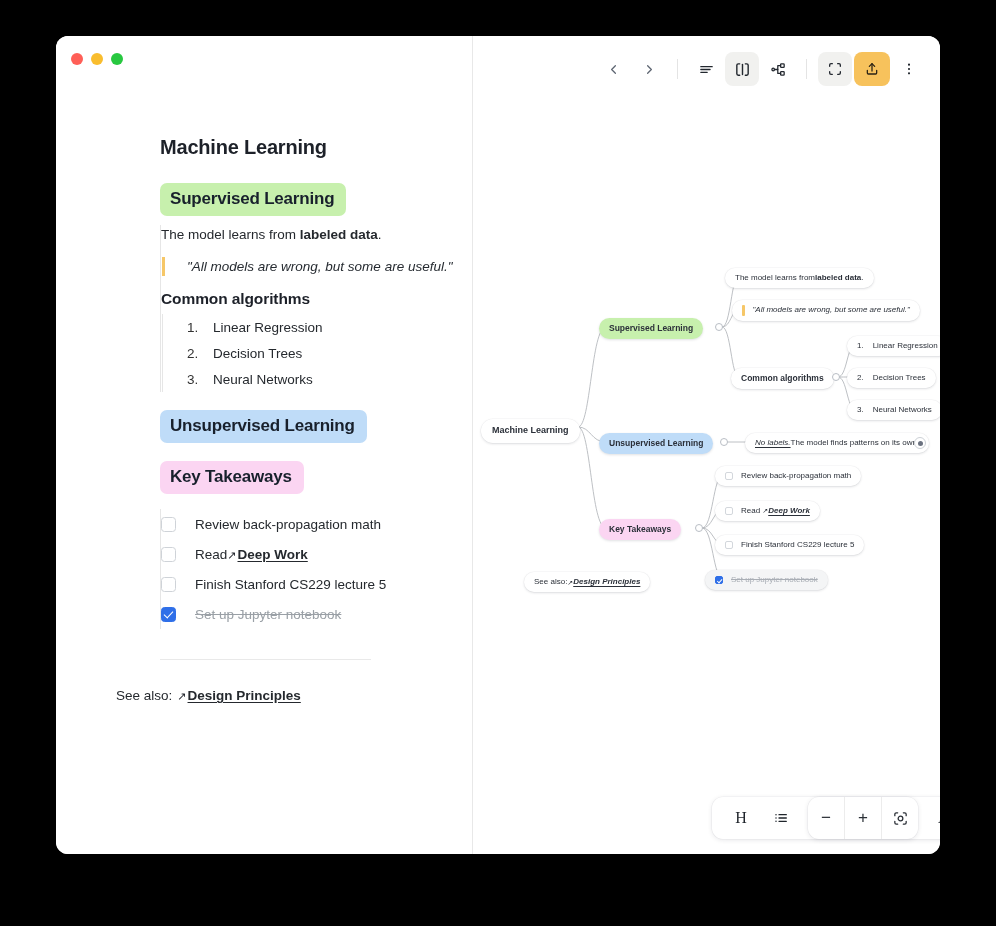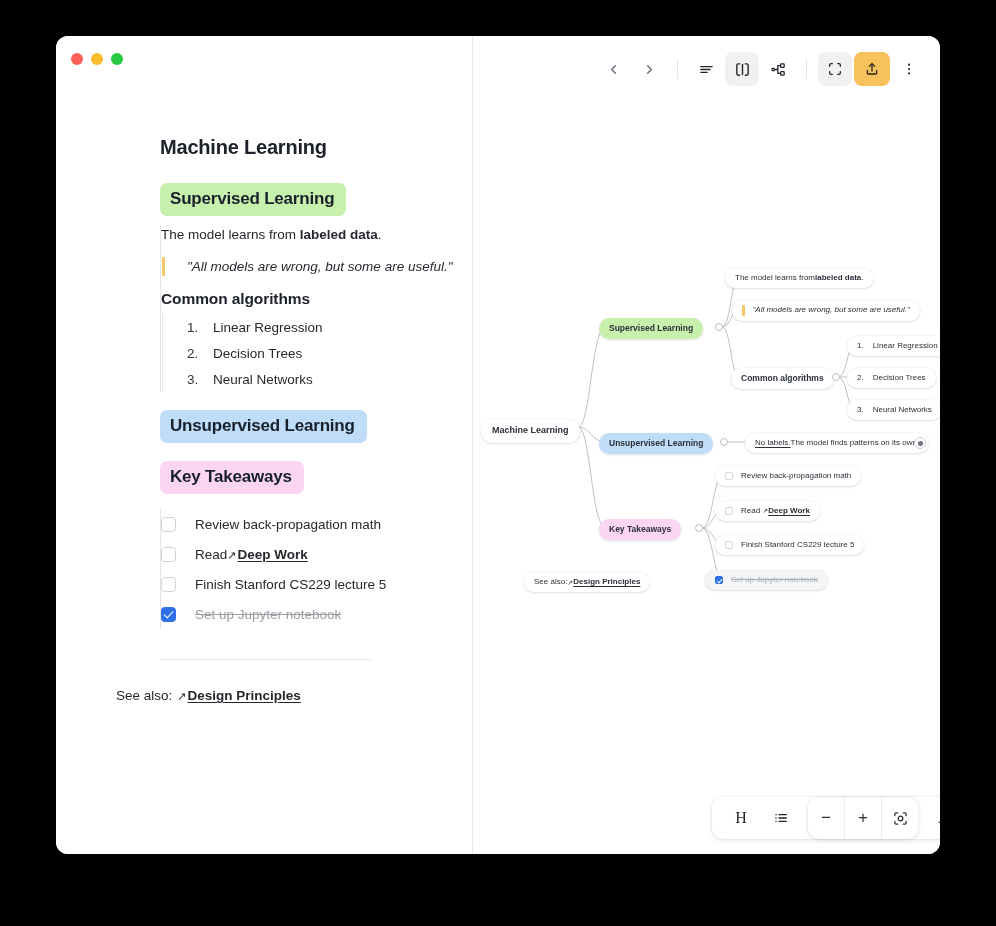--- a/index.html
+++ b/index.html
@@ -185,21 +185,21 @@
     background: #fff; margin-right: 8px;
   }
   .node .mini-cb.checked { background: #2f6fe8; border-color: #2f6fe8; position: relative; }
   .node .mini-cb.checked:after {
     content: ""; position: absolute; left: 2.2px; top: 0.5px;
     width: 2px; height: 4.4px;
     border: solid #fff; border-width: 0 1.1px 1.1px 0;
     transform: rotate(43deg);
   }
   .node.done-n span.lbl { color: #a9aeb5; text-decoration: line-through; }
-  .u-s { text-decoration: underline; text-underline-offset: 1.5px; }
+  .u-s { text-decoration: underline; text-underline-offset: 1.5px; font-style: italic; }
   .handle {
     position: absolute;
     width: 8px; height: 8px; border-radius: 50%;
     background: #fff; border: 1px solid #b9bec5;
   }
   .collapsed-dot {
     position: absolute;
     width: 12px; height: 12px; border-radius: 50%;
     background: #fff; border: 1px solid #ccd0d5;
     display: flex; align-items: center; justify-content: center;

